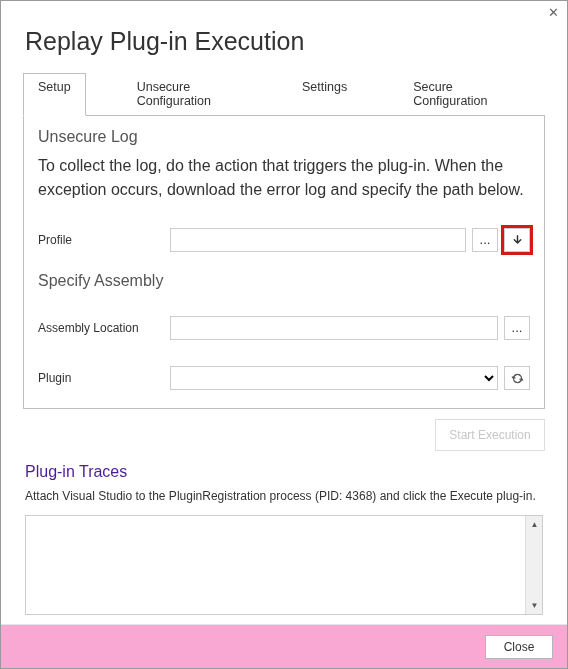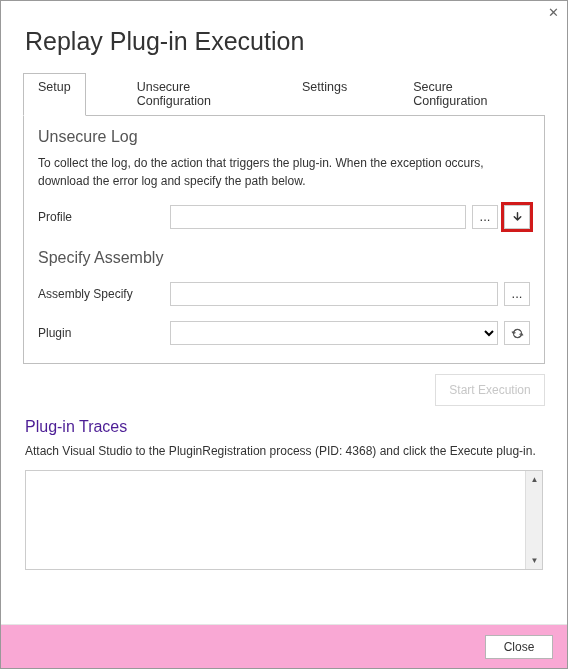--- a/index.html
+++ b/index.html
@@ -65,28 +65,28 @@
     .section-title {
       font-size: 16px;
       font-weight: 400;
       color: #555;
       margin-bottom: 8px;
     }
     .section-title.second {
       margin-top: 20px;
     }
     .desc-text {
-      font-size: 12px;
+      font-size: 16px;
       color: #333;
       line-height: 1.5;
     }
     .form-row {
       display: flex;
       align-items: center;
-      margin-top: 15px;
+      margin-top: 26px;
     }
     .form-label {
       font-size: 12px;
       color: #333;
       width: 132px;
       flex-shrink: 0;
     }
     .form-input {
       flex: 1;
       height: 24px;
@@ -233,21 +233,21 @@
         <svg viewBox="0 0 16 16">
             <path d="M8 2 L8 10 M4 7 L8 11 L12 7" stroke="#333" stroke-width="1.8" fill="none" stroke-linecap="round" stroke-linejoin="round"></path>
           </svg>
       </span>
     </div>
   </div>
 
   <div class="section-title second">Specify Assembly</div>
 
   <div class="form-row">
-    <div class="form-label">Assembly Specify</div>
+    <div class="form-label">Assembly Location</div>
     <input type="text" class="form-input" value="" style="">
     <div class="small-btn">...</div>
   </div>
 
   <div class="form-row">
     <div class="form-label">Plugin</div>
     <select class="form-select">
       <option></option>
     </select>
     <div class="small-btn icon">

